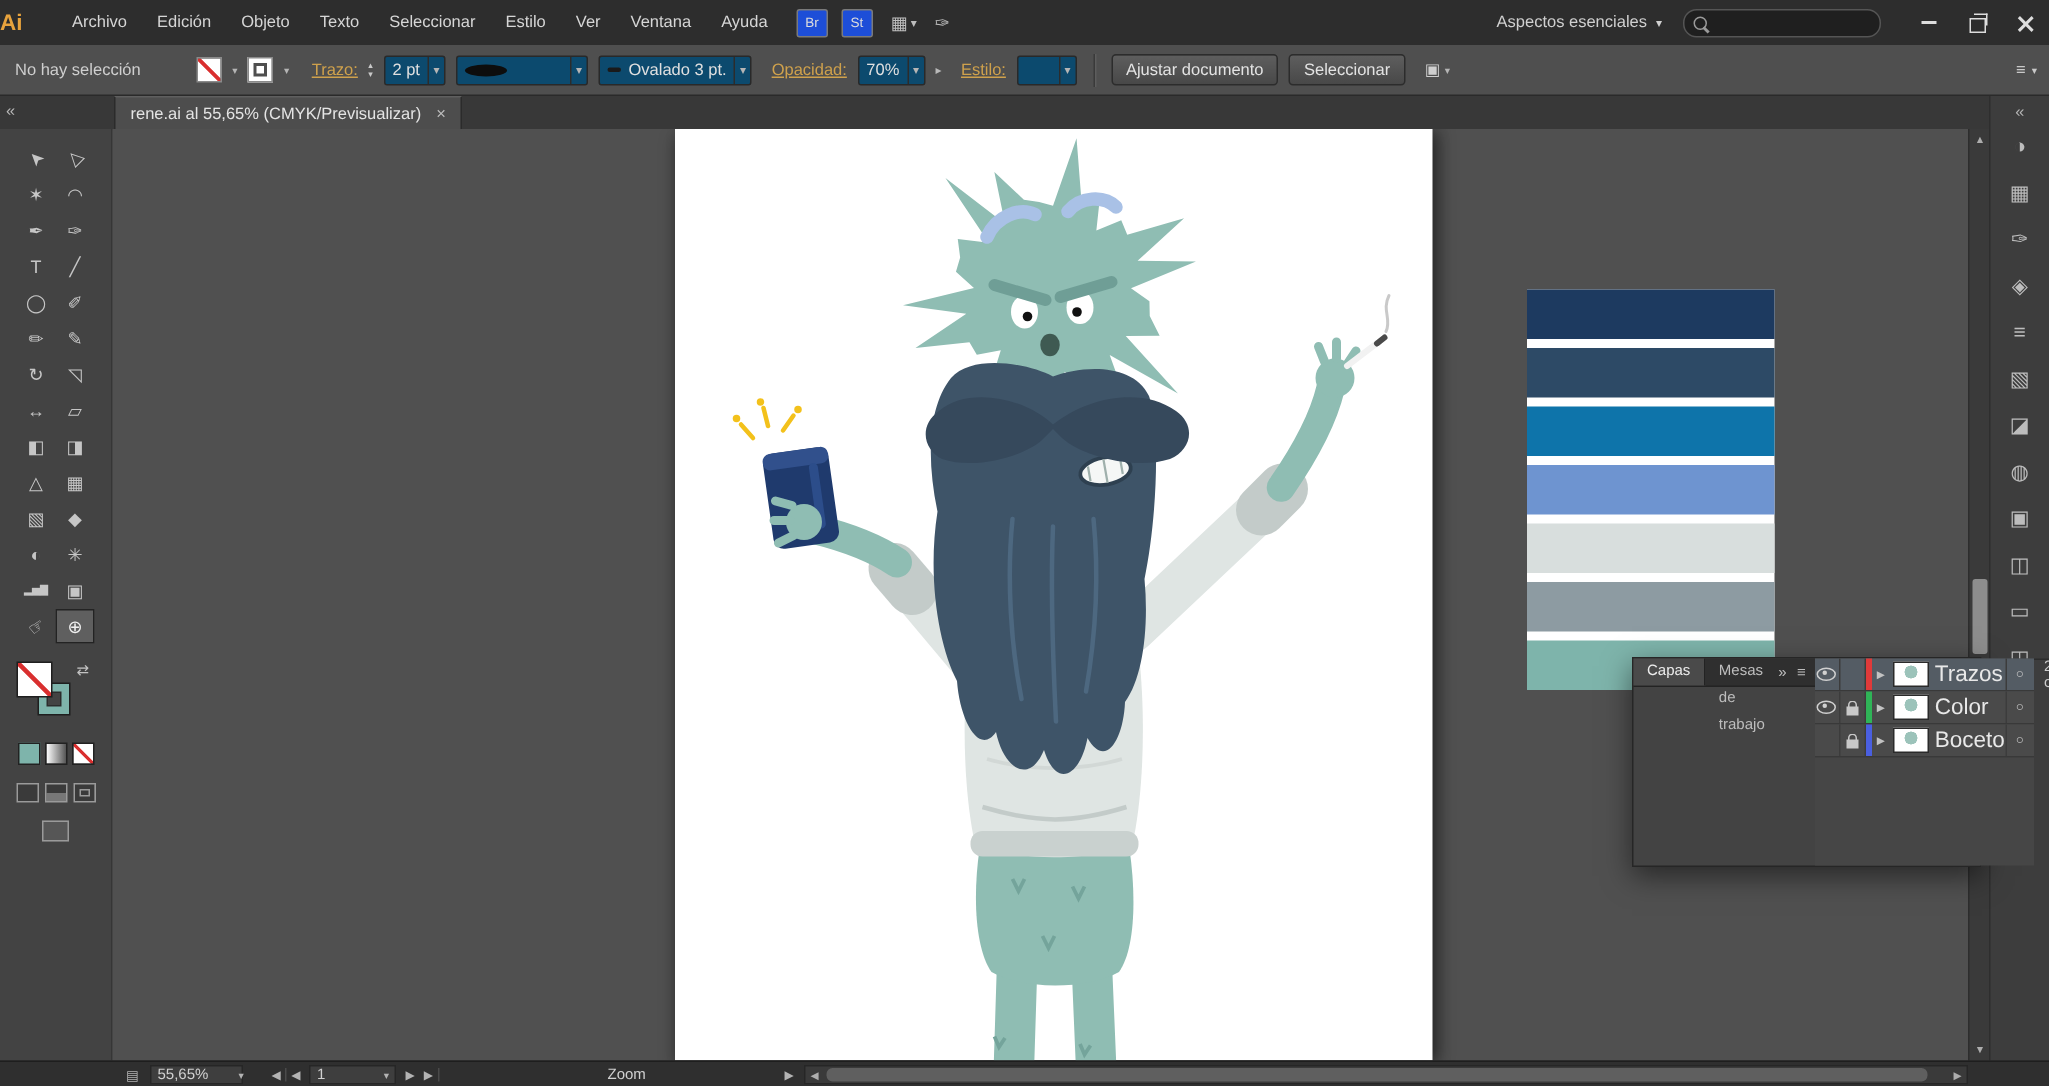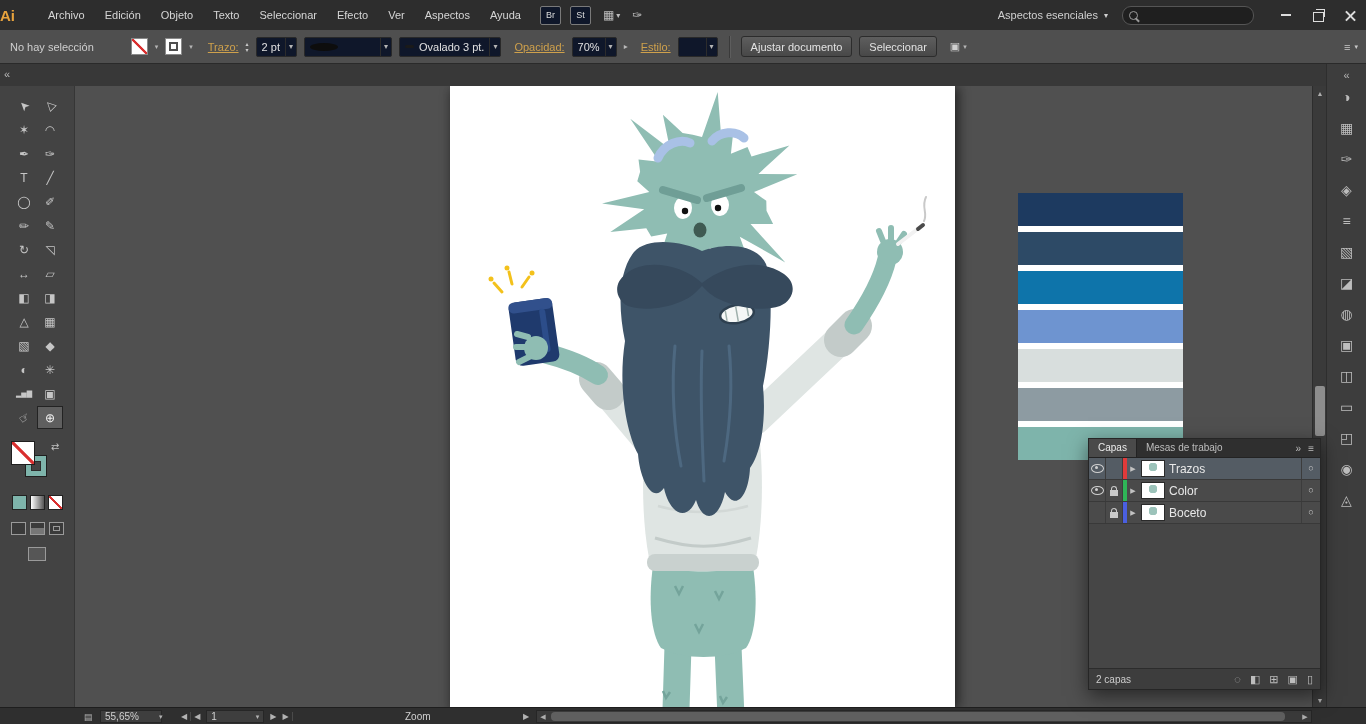--- a/index.html
+++ b/index.html
@@ -7,41 +7,41 @@
        font-size:11px;color:#cfcfcf;overflow:hidden;position:relative}
   #root{position:absolute;inset:0}
 
   
   #menubar{position:absolute;left:0;top:0;width:1366px;height:30px;background:#2d2d2d;
            border-bottom:1px solid #1c1c1c;display:flex;align-items:center}
   #app-logo{width:38px;text-align:left;color:#e8a33d;font-weight:bold;font-size:15px}
   #menu-items{display:flex;height:100%}
   .menu-item{padding:0 10px;line-height:30px;color:#d6d6d6;cursor:default}
   .mini-btn{width:19px;height:17px;border:1px solid #7a7a7a;border-radius:2px;display:flex;
-            align-items:center;justify-content:center;font-size:9px;color:#ddd;margin-left:9px;background:#0f172a}
+            align-items:center;justify-content:center;font-size:9px;color:#ddd;margin-left:9px;background:#1d4ed8}
   .mb-icon{margin-left:12px;color:#bdbdbd;font-size:12px;display:flex;align-items:center;gap:2px}
   .mb-spacer{flex:1}
   #workspace{display:flex;align-items:center;gap:6px;color:#d0d0d0;margin-right:14px}
   #searchbox{width:118px;height:17px;background:#1f1f1f;border:1px solid #555;border-radius:9px;
              display:flex;align-items:center;padding:0 6px;margin-right:16px}
   .mag{display:inline-block;width:7px;height:7px;border:1.5px solid #9a9a9a;border-radius:50%;position:relative}
   .mag::after{content:"";position:absolute;width:5px;height:1.5px;background:#9a9a9a;transform:rotate(45deg);left:5px;top:7px}
   .win-btn{width:32px;height:30px;display:flex;align-items:center;justify-content:center}
   .minbar{width:10px;height:2px;background:#ddd}
   .restore{width:9px;height:8px;border:1px solid #ddd;position:relative;margin-top:3px}
   .restore::before{content:"";position:absolute;left:2px;top:-4px;width:8px;height:7px;border:1px solid #ddd;border-bottom:none;border-left:none}
   .xicon{position:relative;width:11px;height:11px}
   .xicon::before,.xicon::after{content:"";position:absolute;left:-1px;top:5px;width:13px;height:2px;background:#ddd}
   .xicon::before{transform:rotate(45deg)}.xicon::after{transform:rotate(-45deg)}
 
   
   #controlbar{position:absolute;left:0;top:30px;width:1366px;height:34px;background:#4f4f4f;
               border-bottom:1px solid #2a2a2a;display:flex;align-items:center;gap:7px;padding-left:10px;box-sizing:border-box}
   .hotlabel{color:#cfa14c;text-decoration:underline}
-  .combo{background:#0f172a;border:1px solid #292929;border-radius:2px;height:18px;display:flex;
+  .combo{background:#0c4a6e;border:1px solid #292929;border-radius:2px;height:18px;display:flex;
          align-items:center;padding:0 3px 0 5px;gap:5px;color:#e0e0e0}
   .combo .dd{color:#b5b5b5;font-size:8px;border-left:1px solid #2c2c2c;padding-left:3px;height:100%;display:flex;align-items:center}
   .swatch-sm{width:15px;height:15px;border:1px solid #8a8a8a;display:inline-block;vertical-align:middle}
   .none-bg{background:linear-gradient(to top right,#fff 43%,#d92f2f 45%,#d92f2f 55%,#fff 57%)}
   .strokebox-bg{background:#fff;box-shadow:inset 0 0 0 3px #fff,inset 0 0 0 5px #4f4f4f}
   .spinner{display:flex;flex-direction:column;font-size:6px;line-height:6px;color:#c9c9c9}
   .profile-oval{width:28px;height:8px;background:#0d0d0d;border-radius:50%}
   .brush-dot{width:9px;height:3px;background:#1a1a1a;border-radius:2px}
   .cb-btn{background:linear-gradient(#5e5e5e,#484848);border:1px solid #2c2c2c;border-radius:3px;
           height:19px;display:flex;align-items:center;padding:0 9px;color:#e3e3e3}
@@ -90,39 +90,39 @@
   
   #vscroll{position:absolute;left:1312px;top:86px;width:14px;height:621px;background:#3a3a3a;border-left:1px solid #2d2d2d;box-sizing:border-box}
   .vs-arrow{position:absolute;left:0;width:14px;height:14px;display:flex;align-items:center;justify-content:center;font-size:7px;color:#adadad}
   #vs-thumb{position:absolute;left:2px;top:300px;width:10px;height:50px;background:#8d8d8d;border-radius:2px}
   #dock{position:absolute;left:1326px;top:64px;width:40px;height:643px;background:#3d3d3d;border-left:1px solid #2e2e2e;box-sizing:border-box}
   #dock-collapse{text-align:center;color:#b5b5b5;padding:5px 0 4px;font-size:11px}
   #dock-icons{display:flex;flex-direction:column;align-items:center;gap:7px}
   .dock-ic{width:26px;height:24px;display:flex;align-items:center;justify-content:center;color:#bdbdbd;font-size:14px}
 
   
-  #layers-panel{position:absolute;left:1088px;top:438px;width:233px;height:252px;background:#434343;
-                border:1px solid #262626;box-shadow:0 6px 18px rgba(0,0,0,.5);z-index:30;box-sizing:border-box;display:flex;flex-direction:column}
+  #layers-panel{position:absolute;left:1088px;top:438px;width:233px;height:140px;background:#434343;
+                border:1px solid #262626;box-shadow:0 6px 18px rgba(0,0,0,.5);z-index:30;box-sizing:border-box;display:flex;}
   #lp-header{height:18px;background:#2f2f2f;display:flex;align-items:center;border-bottom:1px solid #232323}
   .lp-tab{padding:0 9px;height:18px;line-height:18px;font-size:10px;color:#bdbdbd}
   .lp-tab.active{background:#4a4a4a;color:#ececec;border-right:1px solid #232323}
   #lp-header-right{margin-left:auto;display:flex;gap:7px;padding-right:6px;color:#bdbdbd;font-size:10px}
   #lp-rows{background:#464646}
   .layer-row{height:21px;display:flex;align-items:center;border-bottom:1px solid #393939;background:#4a4a4a}
   .layer-row.selected{background:#545c64}
   .cell{width:17px;height:21px;display:flex;align-items:center;justify-content:center;border-right:1px solid #3c3c3c;box-sizing:border-box}
   .eye{display:inline-block;width:11px;height:7px;border:1px solid #d0d0d0;border-radius:50%;position:relative}
   .eye::after{content:"";position:absolute;left:3px;top:1px;width:3px;height:3px;border-radius:50%;background:#d0d0d0}
   .lock{display:inline-block;width:8px;height:6px;background:#c9c9c9;position:relative;margin-top:4px}
   .lock::before{content:"";position:absolute;left:1px;top:-4px;width:4px;height:4px;border:1.5px solid #c9c9c9;border-bottom:none;border-radius:3px 3px 0 0}
   .color-bar{width:4px;height:21px}
   .expand{width:12px;text-align:center;font-size:7px;color:#c2c2c2}
   .thumb{width:22px;height:15px;background:#fff;border:1px solid #2a2a2a;margin:0 4px 0 2px;
          background-image:radial-gradient(circle at 50% 40%,#9cc3ba 0 30%,transparent 31%)}
-  .layer-name{flex:1;color:#e8e8e8;font-size:12px}
+  .layer-name{flex:1;color:#e8e8e8;font-size:15px}
   .target{width:18px;text-align:center;color:#c9c9c9;font-size:9px;border-left:1px solid #3c3c3c;height:21px;line-height:21px}
   #lp-empty{flex:1;background:#464646}
   #lp-footer{height:20px;background:#3d3d3d;border-top:1px solid #2c2c2c;display:flex;align-items:center;padding:0 7px;gap:9px}
   #lp-count{font-size:10px;color:#cdcdcd;margin-right:auto}
   .lp-fic{color:#bdbdbd;font-size:11px}
 
   
   #statusbar{position:absolute;left:0;top:707px;width:1366px;height:17px;background:#2f2f2f;border-top:1px solid #1e1e1e}
   .sb{position:absolute;top:2px;height:13px;display:flex;align-items:center;font-size:10px;color:#d0d0d0}
   .sb-combo{height:13px;background:#3e3e3e;border:1px solid #262626;display:flex;align-items:center;gap:20px;padding:0 4px;box-sizing:border-box}
@@ -138,23 +138,23 @@
 <div id="root">
 
   <header id="menubar">
     <div id="app-logo">Ai</div>
     <nav id="menu-items">
         <div class="menu-item">Archivo</div>
         <div class="menu-item">Edición</div>
         <div class="menu-item">Objeto</div>
         <div class="menu-item">Texto</div>
         <div class="menu-item">Seleccionar</div>
-        <div class="menu-item">Efecto</div>
+        <div class="menu-item">Estilo</div>
         <div class="menu-item">Ver</div>
-        <div class="menu-item">Aspectos</div>
+        <div class="menu-item">Ventana</div>
         <div class="menu-item">Ayuda</div>
       </nav>
     <span class="mini-btn">Br</span>
     <span class="mini-btn">St</span>
     <span class="mb-icon">
       <span>▦</span>
       <span style="font-size:8px">▾</span>
     </span>
     <span class="mb-icon">
       <span>✑</span>
@@ -220,20 +220,24 @@
       <span style="font-size:7px;color:#b5b5b5">▾</span>
     </span>
     <span id="cb-right">
       <span>≡</span>
       <span style="font-size:7px">▾</span>
     </span>
   </div>
 
   <div id="tabbar">
     <span id="tab-collapse-left">«</span>
+    <div id="doc-tab">
+      <span>rene.ai al 55,65% (CMYK/Previsualizar)</span>
+      <span class="close">×</span>
+    </div>
     <span id="tab-collapse-right">«</span>
   </div>
 
   <div id="toolbar">
     <div id="tool-grid">
         <div class="tool">
           <span class="tool-glyph" style="transform: rotate(-135deg);">➤</span>
         </div>
         <div class="tool">
           <span class="tool-glyph" style="transform: rotate(-135deg);">▷</span>

